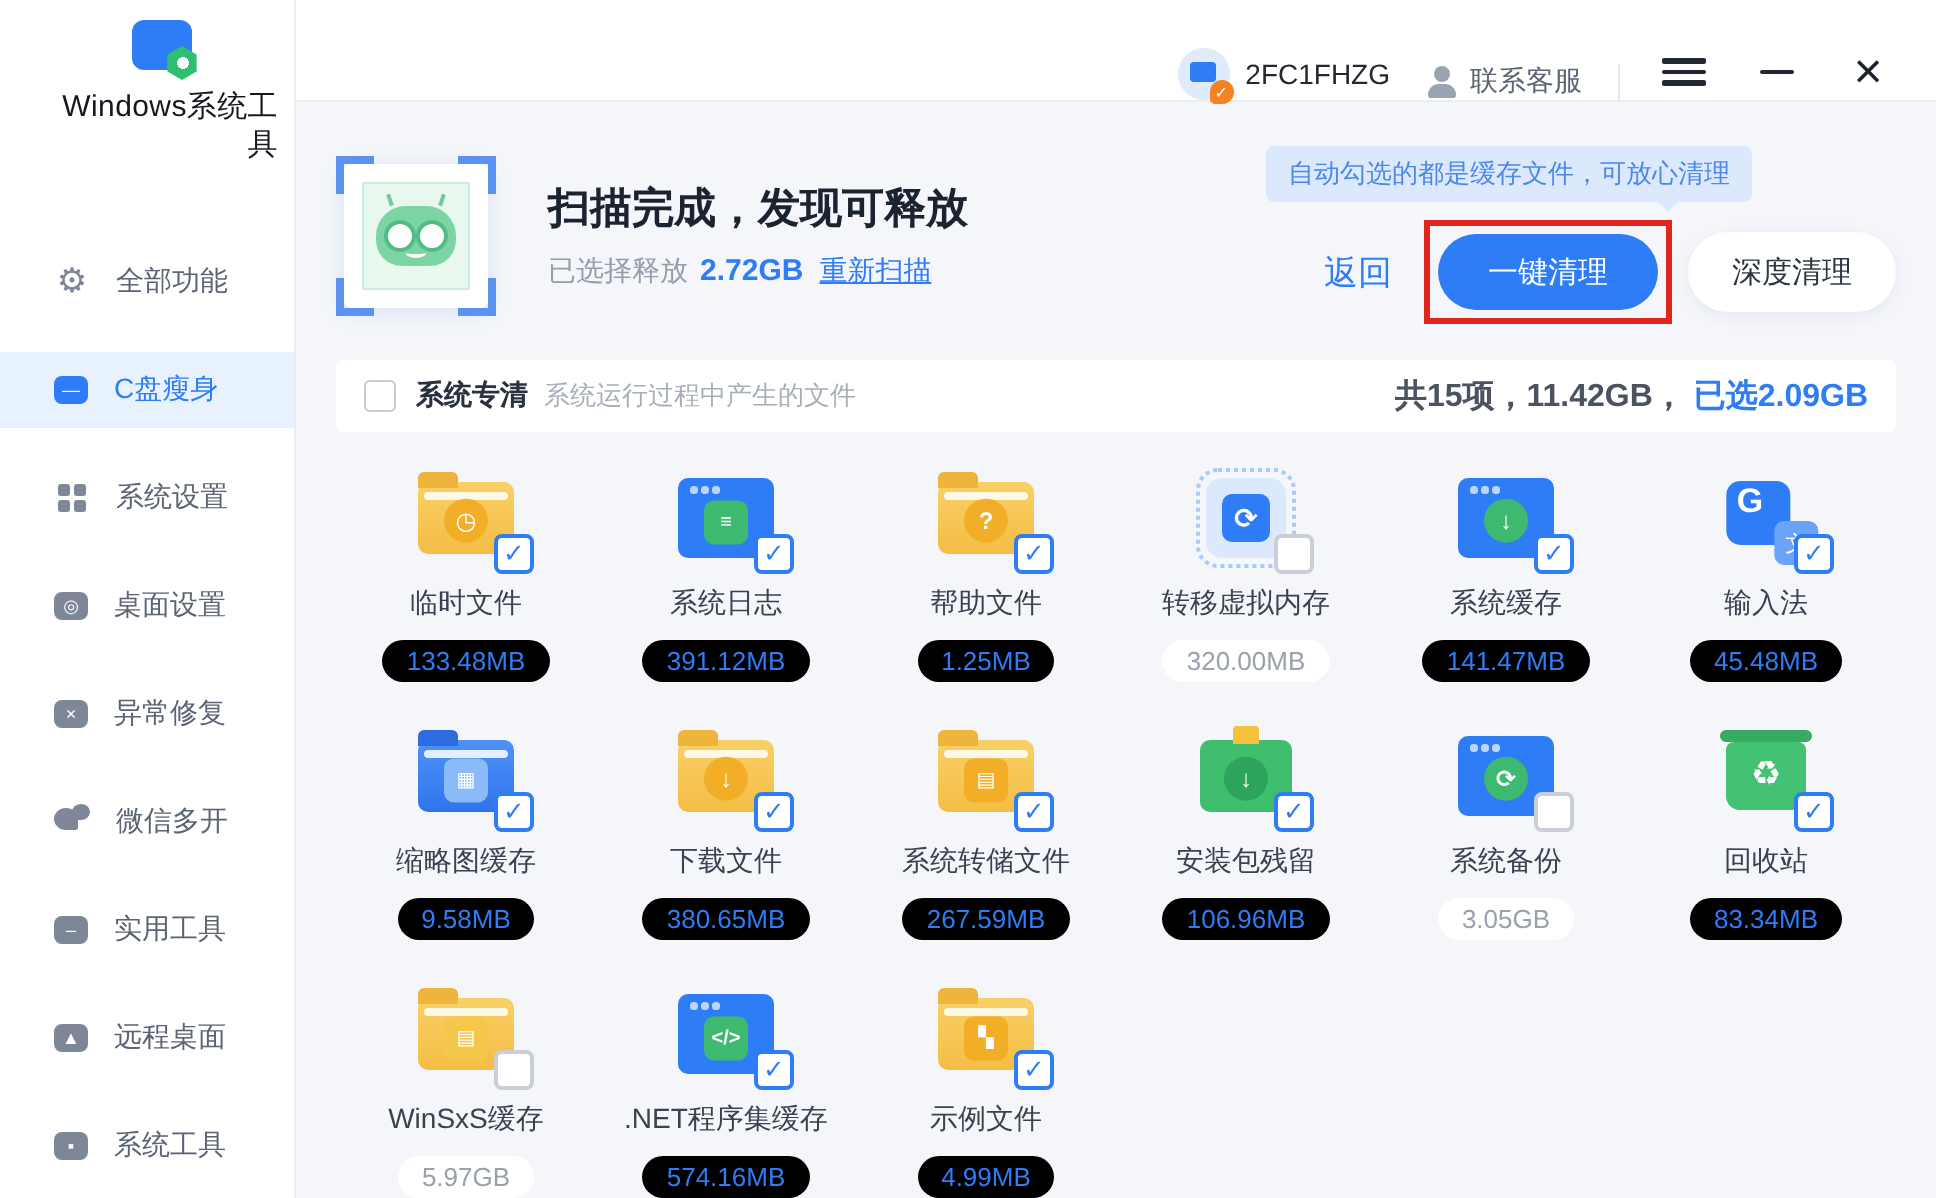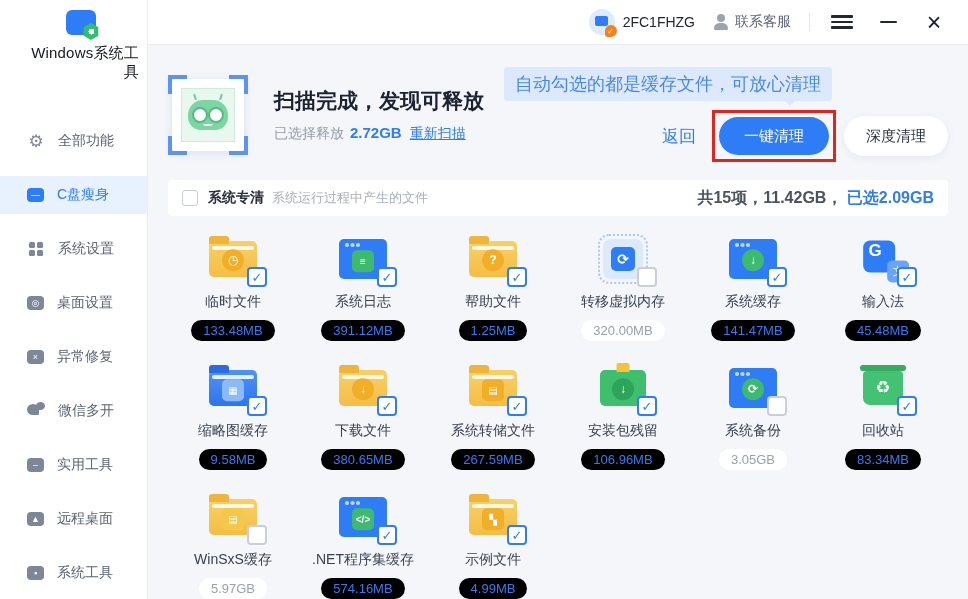--- a/index.html
+++ b/index.html
@@ -24,21 +24,21 @@
   .nav-icon.block { background:#7e8798; border-radius:4px; width:17px; height:14px; }
   .nav-icon.block.blueblock { background:#2e7cf6; }
   .nav-icon.grid4 { position:relative; }
   .nav-icon.grid4::before { content:''; position:absolute; left:2px; top:2px; width:6px; height:6px; background:#7e8798; border-radius:1.5px; box-shadow:8px 0 0 #7e8798, 0 8px 0 #7e8798, 8px 8px 0 #7e8798; }
   .nav-icon.wechat { position:relative; }
   .nav-icon.wechat::before { content:''; position:absolute; left:0; top:2px; width:12px; height:11px; background:#7e8798; border-radius:50% 50% 10% 50%; }
   .nav-icon.wechat::after { content:''; position:absolute; right:0; top:0; width:9px; height:8px; background:#7e8798; border-radius:50% 50% 50% 10%; }
 
   
   .main { flex:1; display:flex; flex-direction:column; }
-  .topbar { height:52px; background:#fff; border-bottom:1px solid #ededf1; display:flex; align-items:center; justify-content:flex-end; padding-right:20px; gap:18px; }
+  .topbar { height:52px; background:#fff; border-bottom:1px solid #ededf1; display:flex; align-items:flex-end; justify-content:flex-end; padding-right:20px; gap:18px; }
   .account { display:flex; align-items:center; gap:8px; cursor:pointer; }
   .acct-icon { position:relative; width:26px; height:26px; border-radius:50%; background:#dfeafa; }
   .acct-icon::before { content:''; position:absolute; left:6px; top:7px; width:13px; height:10px; background:#2e7cf6; border-radius:2px; }
   .acct-icon::after { content:'✓'; position:absolute; right:-2px; bottom:-2px; width:12px; height:12px; background:#f5811f; color:#fff; font-size:8px; border-radius:50% 50% 50% 20%; display:flex; align-items:center; justify-content:center; }
   .acct-id { font-size:14px; color:#23272f; }
   .support { display:flex; align-items:center; gap:6px; cursor:pointer; }
   .person-icon { position:relative; width:16px; height:16px; }
   .person-icon::before { content:''; position:absolute; top:0; left:4px; width:8px; height:8px; border-radius:50%; background:#9aa3b2; }
   .person-icon::after { content:''; position:absolute; bottom:0; left:1px; width:14px; height:7px; border-radius:7px 7px 2px 2px; background:#9aa3b2; }
   .support-label { font-size:14px; color:#5b6474; }
@@ -70,21 +70,21 @@
   .robot .ant-r { right:6px; transform:rotate(18deg); }
 
   .scan-text { margin-left:26px; }
   .scan-title { font-size:21px; font-weight:bold; color:#1b2330; display:flex; align-items:baseline; }
   .scan-title .num { font-size:24px; color:#2e7cf6; margin-left:8px; font-weight:bold; }
   .scan-sub { margin-top:9px; font-size:14px; color:#959daa; display:flex; align-items:baseline; }
   .scan-sub .num { color:#2e7cf6; font-weight:bold; font-size:15px; margin-left:6px; }
   .rescan-link { color:#2e7cf6; text-decoration:underline; margin-left:8px; cursor:pointer; }
 
   .scan-actions { margin-left:auto; display:flex; flex-direction:column; align-items:flex-end; }
-  .tooltip { position:relative; background:#dce9fc; color:#4b88e9; font-size:18px; padding:5px 11px; border-radius:4px; margin-right:116px; margin-bottom:9px; }
+  .tooltip { position:relative; background:#dce9fc; color:#4b88e9; font-size:13px; padding:5px 11px; border-radius:4px; margin-right:72px; margin-bottom:9px; }
   .tooltip::after { content:''; position:absolute; bottom:-5px; right:36px; border-left:6px solid transparent; border-right:6px solid transparent; border-top:6px solid #dce9fc; }
   .action-row { display:flex; align-items:center; }
   .back-link { font-size:17px; color:#2e7cf6; cursor:pointer; margin-right:16px; }
   .red-box { border:3px solid #e0261c; padding:4px; margin-right:8px; }
   .btn-primary { width:110px; height:38px; border:none; border-radius:19px; background:#2e7cf6; color:#fff; font-size:15px; cursor:pointer; font-family:inherit; }
   .btn-white { width:104px; height:40px; border:none; border-radius:20px; background:#fff; color:#2d3644; font-size:15px; cursor:pointer; font-family:inherit; box-shadow:0 2px 8px rgba(60,80,120,.08); }
 
   
   .section-bar { background:#fff; border-radius:4px; height:36px; display:flex; align-items:center; padding:0 14px; }
   .checkbox { width:16px; height:16px; border:1.5px solid #c6ccd6; border-radius:3px; background:#fff; cursor:pointer; flex:none; }

